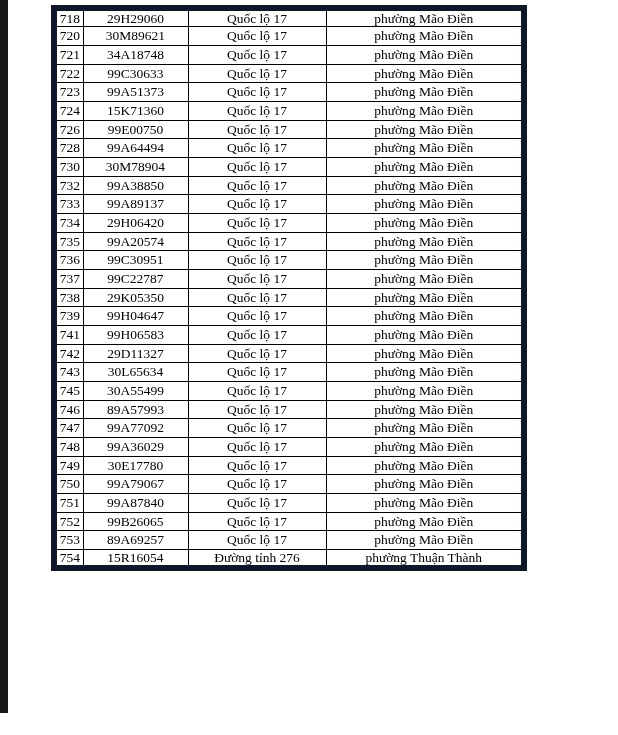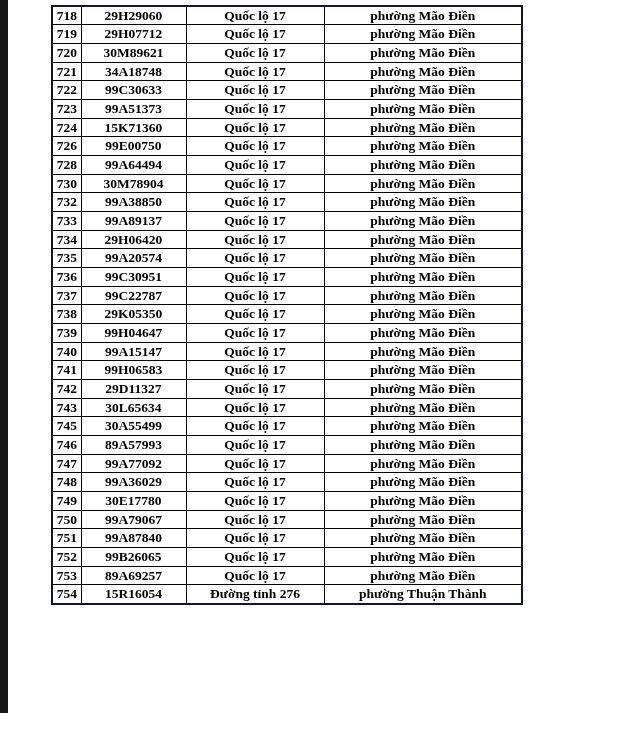--- a/index.html
+++ b/index.html
@@ -22,22 +22,21 @@
     height: 713px;
     background: #171717;
   }
   table.doc-table {
     position: absolute;
     left: 51px;
     top: 5px;
     width: 470px;
     border-collapse: collapse;
     table-layout: fixed;
-    border: 2px solid #0f172a;
-    font-weight: bold;
+    border: 6px solid #0f172a;
   }
   table.doc-table td {
     border: 1.5px solid #000000;
     text-align: center;
     vertical-align: middle;
     padding: 0;
     font-size: 13.5px;
     line-height: 1;
     color: #000000;
     white-space: nowrap;
@@ -64,26 +63,20 @@
     <col class="c-ward">
   </colgroup>
   <tbody>
       <tr>
     <td>718</td>
     <td>29H29060</td>
     <td>Quốc lộ 17</td>
     <td>phường Mão Điền</td>
   </tr>
       <tr>
-    <td>719</td>
-    <td>29H07712</td>
-    <td>Quốc lộ 17</td>
-    <td>phường Mão Điền</td>
-  </tr>
-      <tr>
     <td>720</td>
     <td>30M89621</td>
     <td>Quốc lộ 17</td>
     <td>phường Mão Điền</td>
   </tr>
       <tr>
     <td>721</td>
     <td>34A18748</td>
     <td>Quốc lộ 17</td>
     <td>phường Mão Điền</td>
@@ -162,26 +155,20 @@
   </tr>
       <tr>
     <td>738</td>
     <td>29K05350</td>
     <td>Quốc lộ 17</td>
     <td>phường Mão Điền</td>
   </tr>
       <tr>
     <td>739</td>
     <td>99H04647</td>
-    <td>Quốc lộ 17</td>
-    <td>phường Mão Điền</td>
-  </tr>
-      <tr>
-    <td>740</td>
-    <td>99A15147</td>
     <td>Quốc lộ 17</td>
     <td>phường Mão Điền</td>
   </tr>
       <tr>
     <td>741</td>
     <td>99H06583</td>
     <td>Quốc lộ 17</td>
     <td>phường Mão Điền</td>
   </tr>
       <tr>

